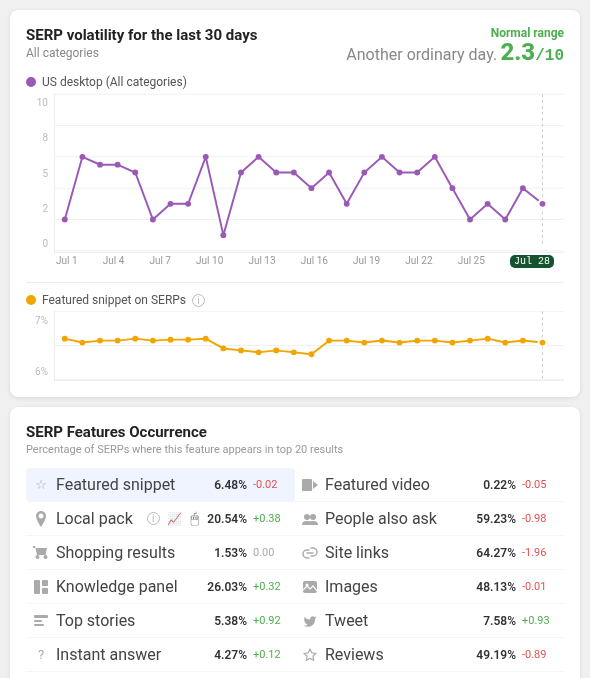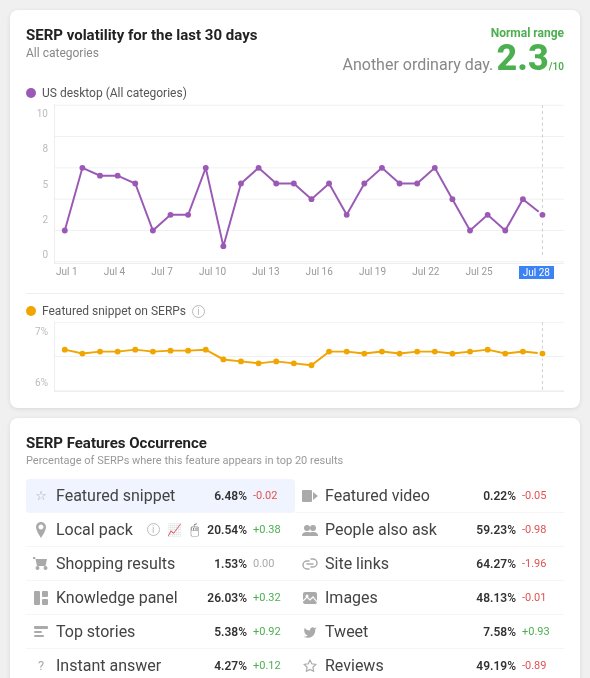--- a/index.html
+++ b/index.html
@@ -36,29 +36,30 @@
     }
     .score-block {
       text-align: right;
     }
     .normal-range-label {
       font-size: 12px;
       font-weight: 700;
       color: #4caf50;
     }
     .score-value {
-      font-size: 36px;
+      font-size: 24px;
       font-weight: 800;
       color: #4caf50;
       line-height: 1;
     }
     .score-denom {
-      font-size: 10px;
+      font-size: 16px;
       color: #4caf50;
       font-weight: 600;
+      font-family: Liberation Mono, monospace;
     }
     .ordinary-day {
       font-size: 16px;
       color: #888;
     }
     .chart-label {
       font-size: 12px;
       color: #555;
       margin: 10px 0 4px 0;
       display: flex;
@@ -70,24 +71,25 @@
     svg.chart { width: 100%; display: block; }
     .x-axis-labels {
       display: flex;
       justify-content: space-between;
       padding: 0 10px 0 30px;
       font-size: 10px;
       color: #999;
       margin-top: 2px;
     }
     .x-label-active {
-      background: #3b82f6;
+      background: #14532d;
       color: #fff;
-      border-radius: 0;
+      border-radius: 5px;
       padding: 1px 4px;
+      font-family: Liberation Mono, monospace;
     }
     .divider { border: none; border-top: 1px solid #eee; margin: 14px 0 10px 0; }
 
     
     .features-card {
       background: #fff;
       border-radius: 8px;
       margin: 0 10px 10px 10px;
       padding: 16px;
       box-shadow: 0 1px 4px rgba(0,0,0,0.1);

